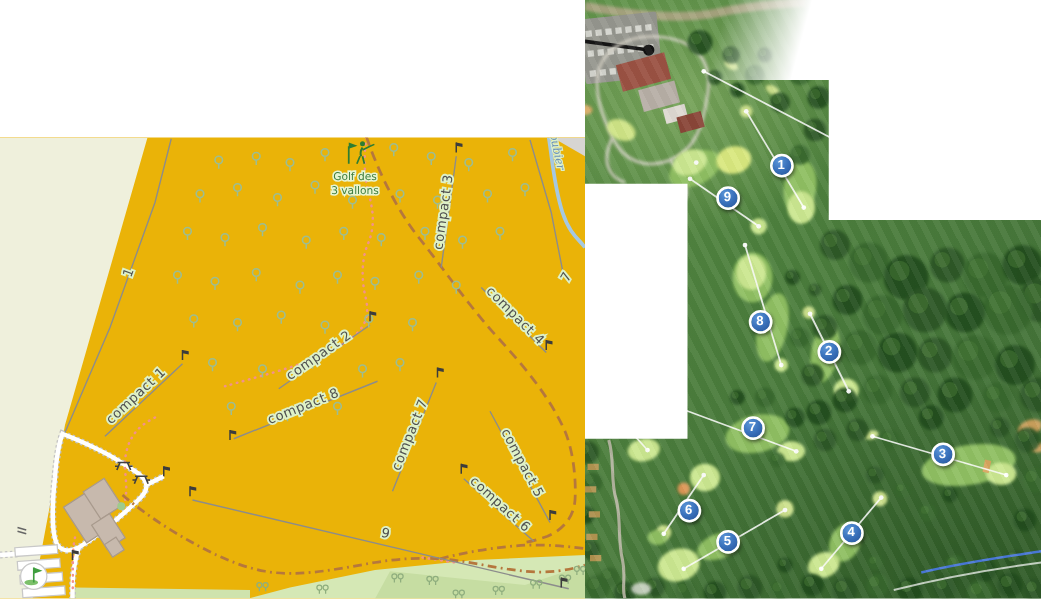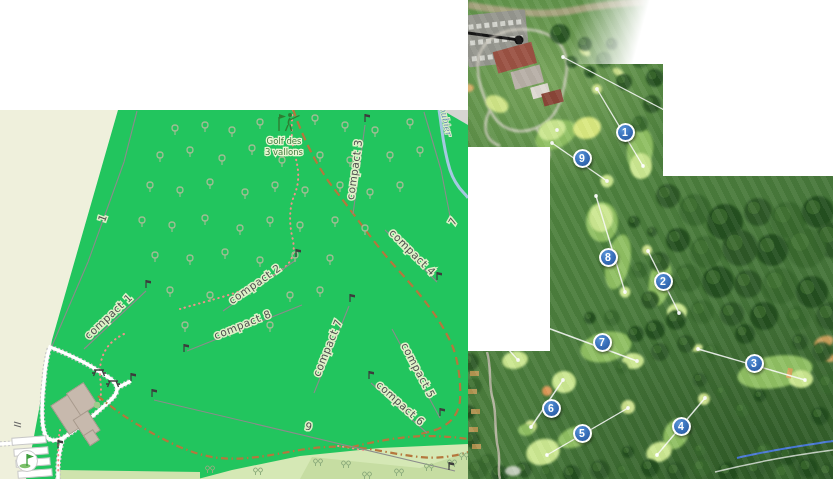--- a/index.html
+++ b/index.html
@@ -1,20 +1,20 @@
 <!DOCTYPE html>
 <html><head>
 <meta charset="utf-8">
 <style>
   html,body{margin:0;padding:0;background:#fff;}
   #stage{position:relative;width:833px;height:479px;background:#fff;overflow:hidden;
          font-family:"DejaVu Sans",sans-serif;}
   
   #osm-map{position:absolute;left:0;top:110px;width:468px;height:369px;
-           background:#22c55e;overflow:hidden;text-align:center;}
+           background:#eab308;overflow:hidden;text-align:center;}
   #osm-svg{position:absolute;left:0;top:0;}
   .rl{font:10.5px "DejaVu Sans",sans-serif;fill:#4f4f4f;letter-spacing:.6px;
       stroke:#def1c8;stroke-width:3px;paint-order:stroke;text-anchor:middle;}
   .gl{font:8.5px "DejaVu Sans",sans-serif;fill:#3f7d3f;stroke:#e7f5d2;stroke-width:2.5px;
       paint-order:stroke;text-anchor:middle;}
   .wl{font:italic 9px "DejaVu Serif",serif;fill:#6d92b4;stroke:#dcefc9;stroke-width:2px;
       paint-order:stroke;text-anchor:middle;}
   
   #aerial-map{position:absolute;left:468px;top:0;width:365px;height:479px;overflow:hidden;
     background:

